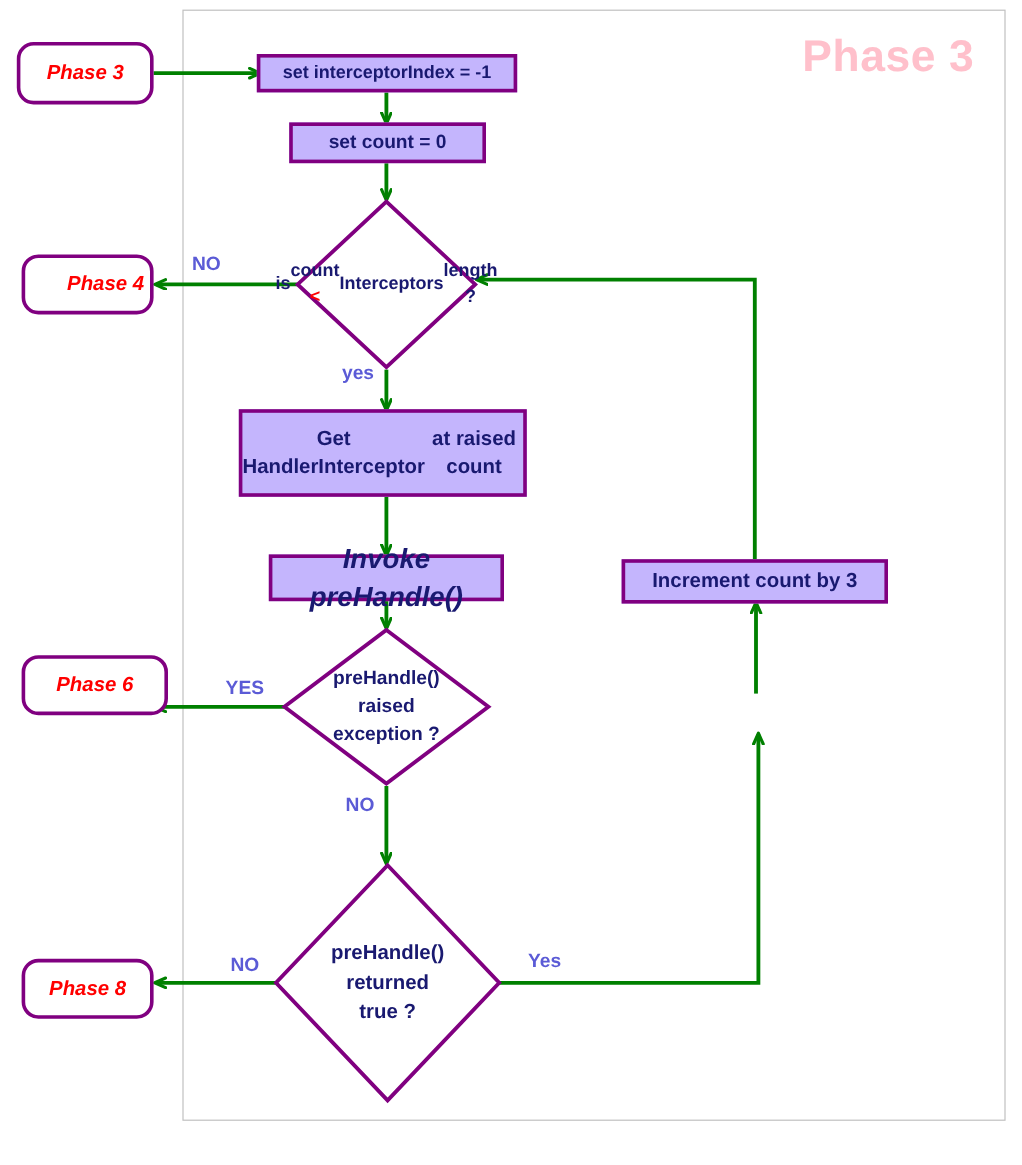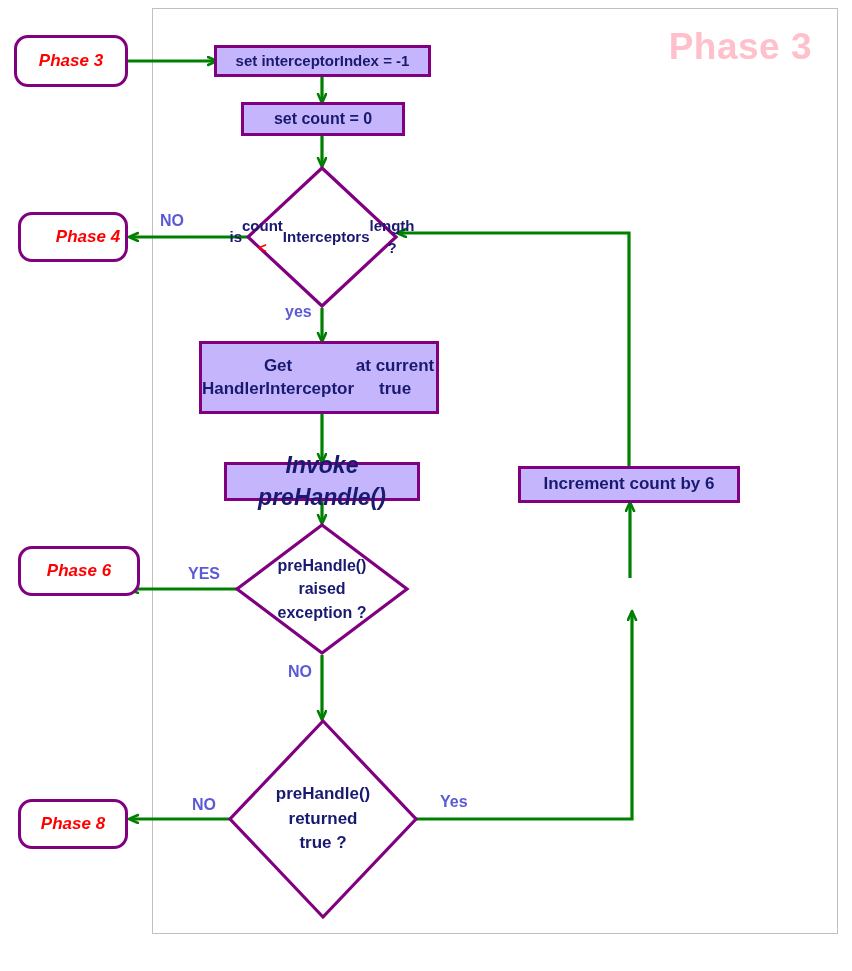--- a/index.html
+++ b/index.html
@@ -177,29 +177,29 @@
   <div class="box" style="left:214px; top:45px; width:217px; height:32px; font-size:15px;">
     <span>set interceptorIndex = -1</span>
   </div>
 
   <div class="box" style="left:241px; top:102px; width:164px; height:34px; font-size:16px;">
     <span>set count = 0</span>
   </div>
 
   <div class="box" style="left:199px; top:341px; width:240px; height:73px; font-size:17px; flex-direction:row;">
     <span>Get HandlerInterceptor</span>
-    <span>at current true</span>
+    <span>at raised count</span>
   </div>
 
   <div class="box" style="left:224px; top:462px; width:196px; height:39px; font-size:23px;font-style:italic;">
     <span>Invoke preHandle()</span>
   </div>
 
   <div class="box" style="left:518px; top:466px; width:222px; height:37px; font-size:17px;">
-    <span>Increment count by 6</span>
+    <span>Increment count by 3</span>
   </div>
 
 
   <div class="diamond-wrap" style="left:246px; top:166px; width:152px; height:142px;">
     <svg width="152" height="142" viewBox="0 0 152 142" xmlns="http://www.w3.org/2000/svg">
       <polygon points="76,2 150,71 76,140 2,71" fill="#ffffff" stroke="#800080" stroke-width="3.2"></polygon>
     </svg>
     <div class="diamond-label" style="font-size:15px; flex-direction:row;">
       <span>is</span>
       <span>

